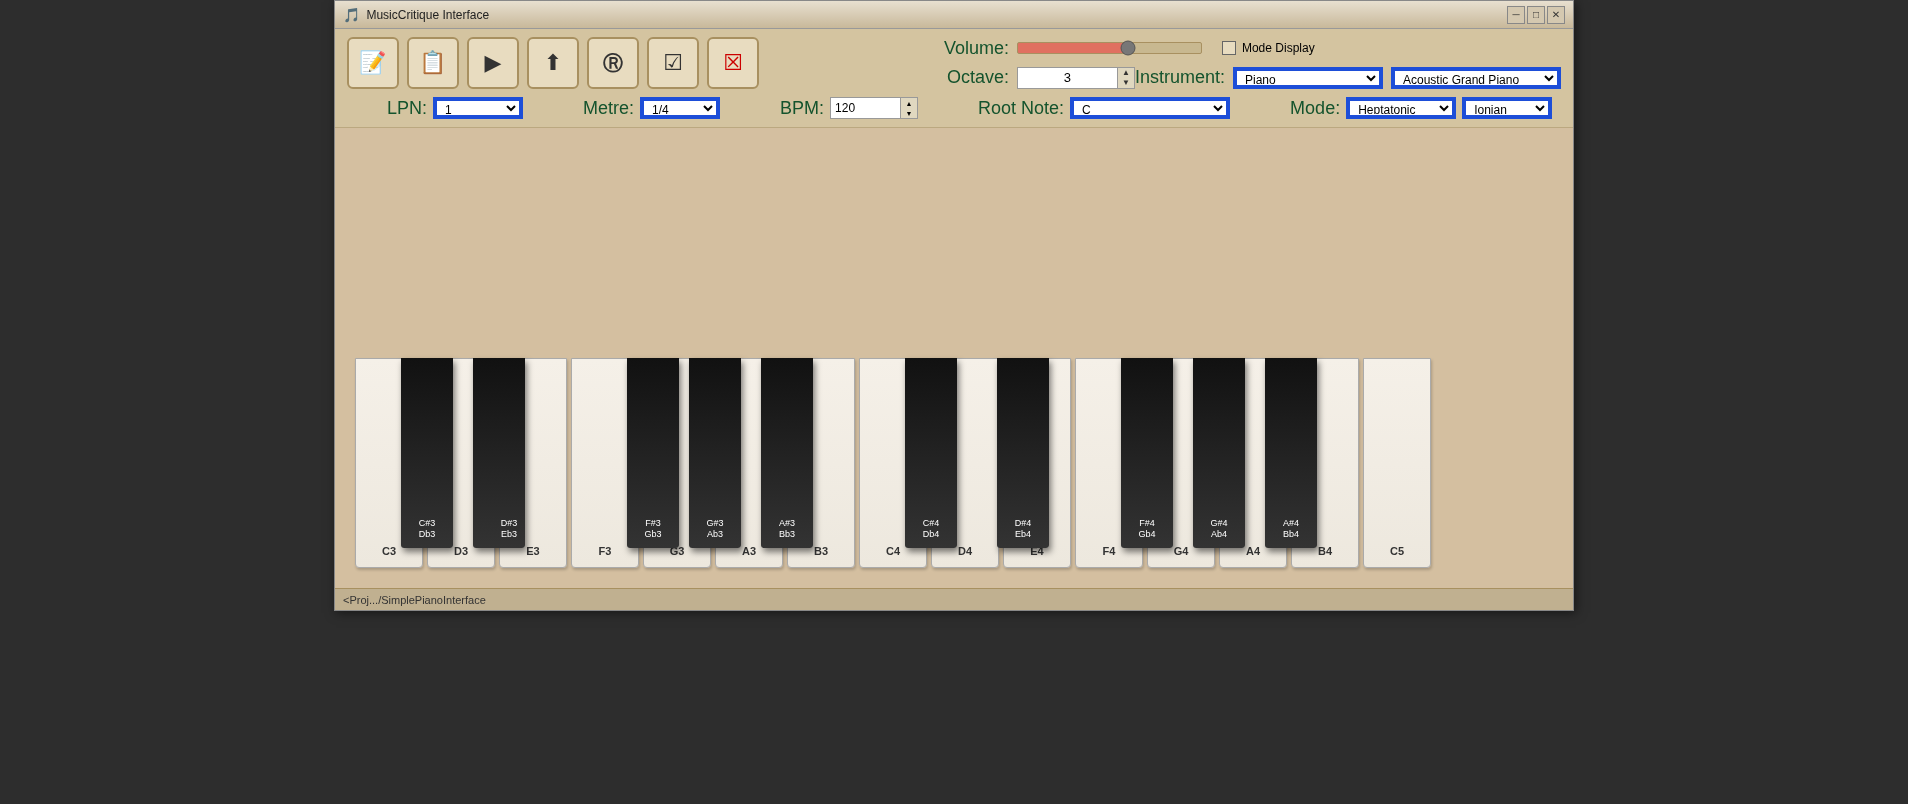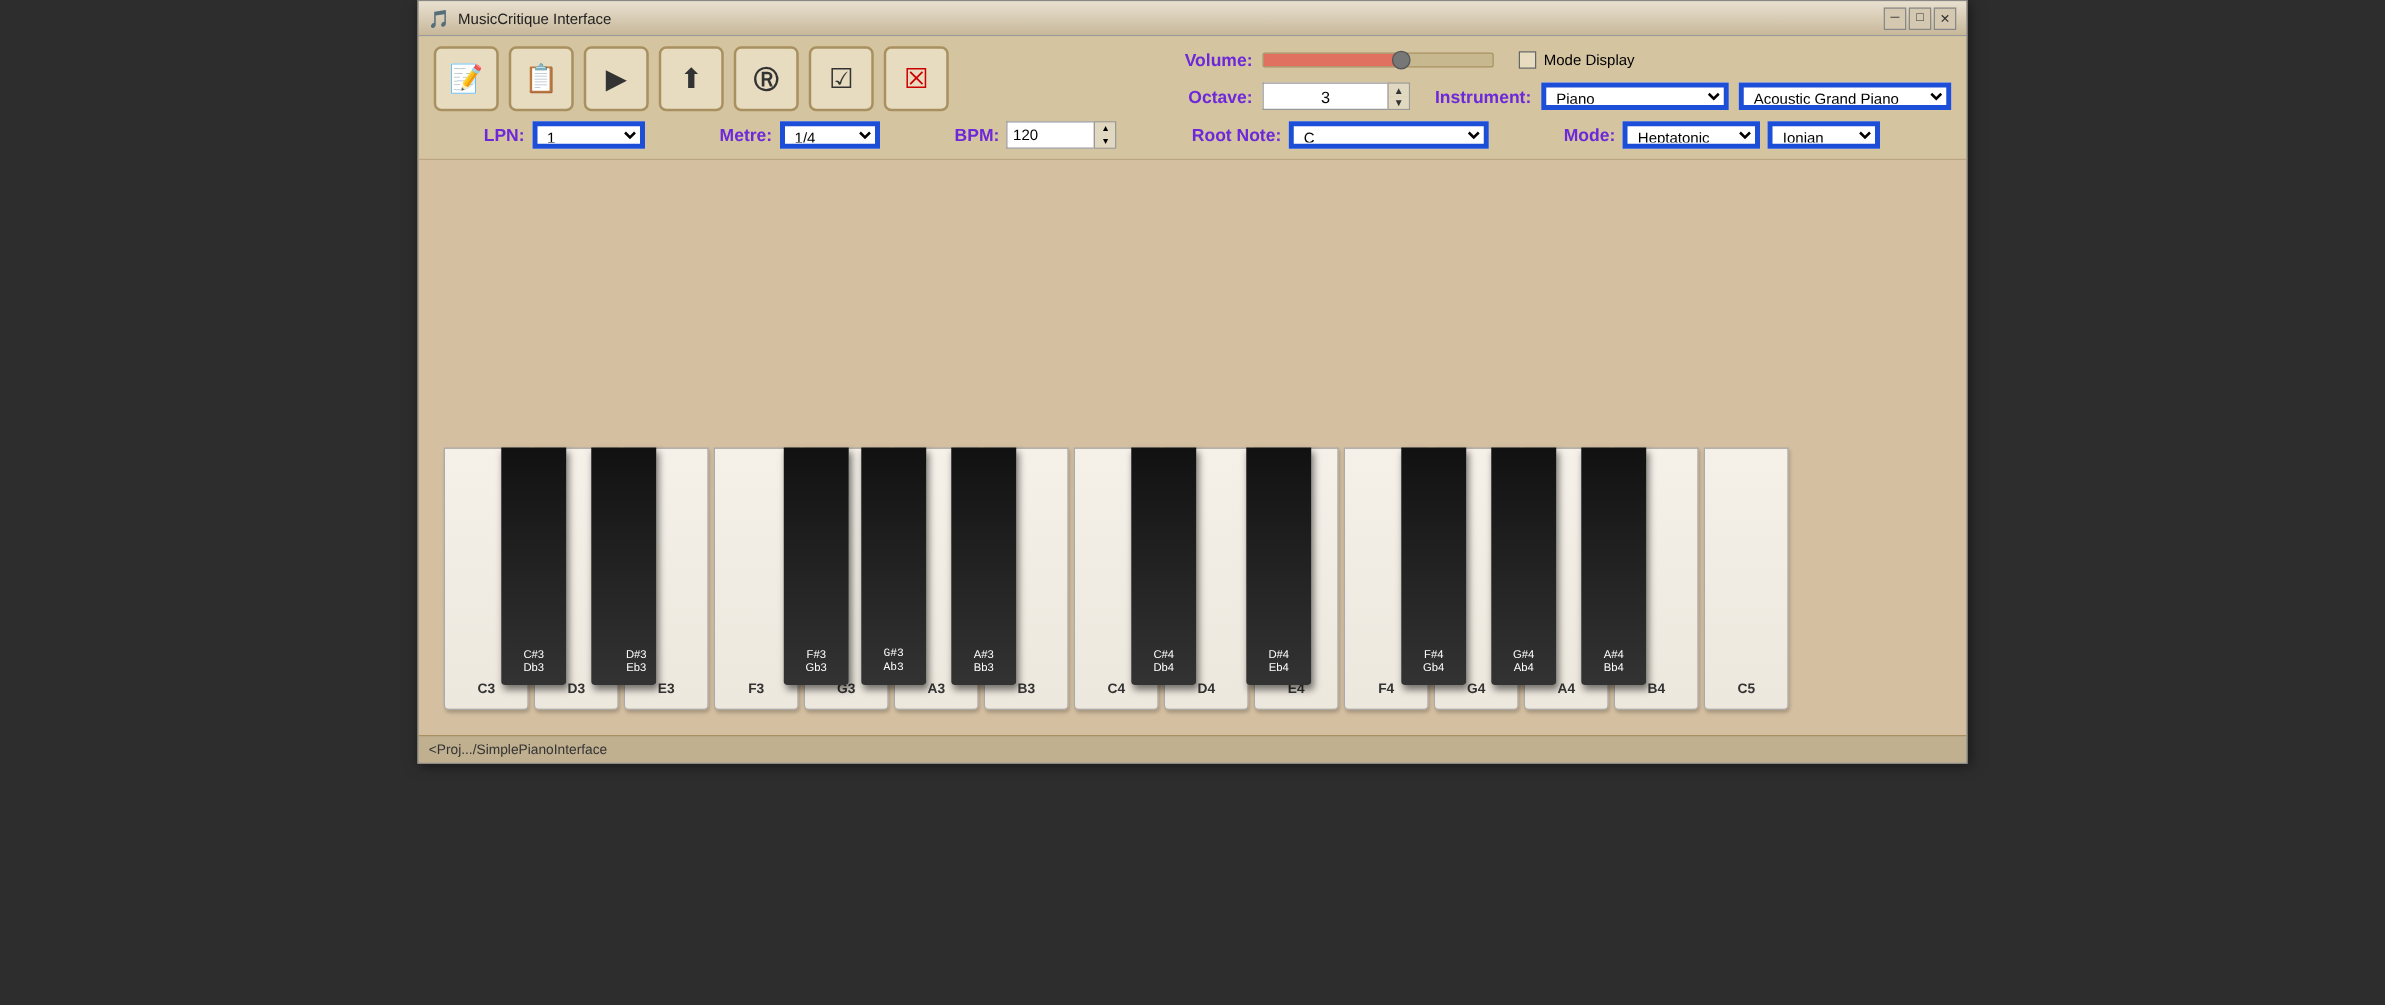--- a/index.html
+++ b/index.html
@@ -93,23 +93,23 @@
       gap: 8px;
     }
 
     .volume-row, .octave-row {
       display: flex;
       align-items: center;
       gap: 8px;
     }
 
     .label {
-      font-weight: bold;
-      font-size: 14px;
-      color: #6d28d9;
+      font-weight: normal;
+      font-size: 18px;
+      color: #14532d;
       min-width: 70px;
       text-align: right;
     }
 
     .mode-display-row {
       display: flex;
       align-items: center;
       gap: 6px;
     }
 
@@ -344,21 +344,21 @@
               </div>
             </div>
           </div>
 
           <div class="mode-display-row">
             <div class="checkbox"></div>
             <span>Mode Display</span>
           </div>
         </div>
 
-        <div style="display:flex; align-items:center; gap:20px;">
+        <div style="display:flex; align-items:center; ">
 
           <div class="octave-row">
             <span class="label">Octave:</span>
             <div class="octave-spin">
               <input type="text" value="3" style="width: 100px; border-top: 1px solid rgb(153, 153, 153); border-bottom: 1px solid rgb(153, 153, 153); border-left: 1px solid rgb(153, 153, 153); border-image: initial; border-right: none; padding: 2px 4px; font-size: 13px; text-align: center; background: white; height: 22px;">
               <div class="spin-btns">
                 <button class="spin-btn">▲</button>
                 <button class="spin-btn">▼</button>
               </div>
             </div>
@@ -475,21 +475,21 @@
         </div>
 
         
         
         <div class="black-key" style="left:46px;">C#3<br>Db3</div>
         
         <div class="black-key" style="left:118px;padding-left:20px;">D#3<br>Eb3</div>
         
         <div class="black-key" style="left:272px;">F#3<br>Gb3</div>
         
-        <div class="black-key" style="left:334px;font-family:Liberation Mono, monospace;">G#3<br>Ab3</div>
+        <div class="black-key" style="left:334px;">G#3<br>Ab3</div>
         
         <div class="black-key" style="left:406px;">A#3<br>Bb3</div>
         
         <div class="black-key" style="left:550px;">C#4<br>Db4</div>
         
         <div class="black-key" style="left:642px;text-align:center;">D#4<br>Eb4</div>
         
         <div class="black-key" style="left:766px;">F#4<br>Gb4</div>
         
         <div class="black-key" style="left:838px;">G#4<br>Ab4</div>

